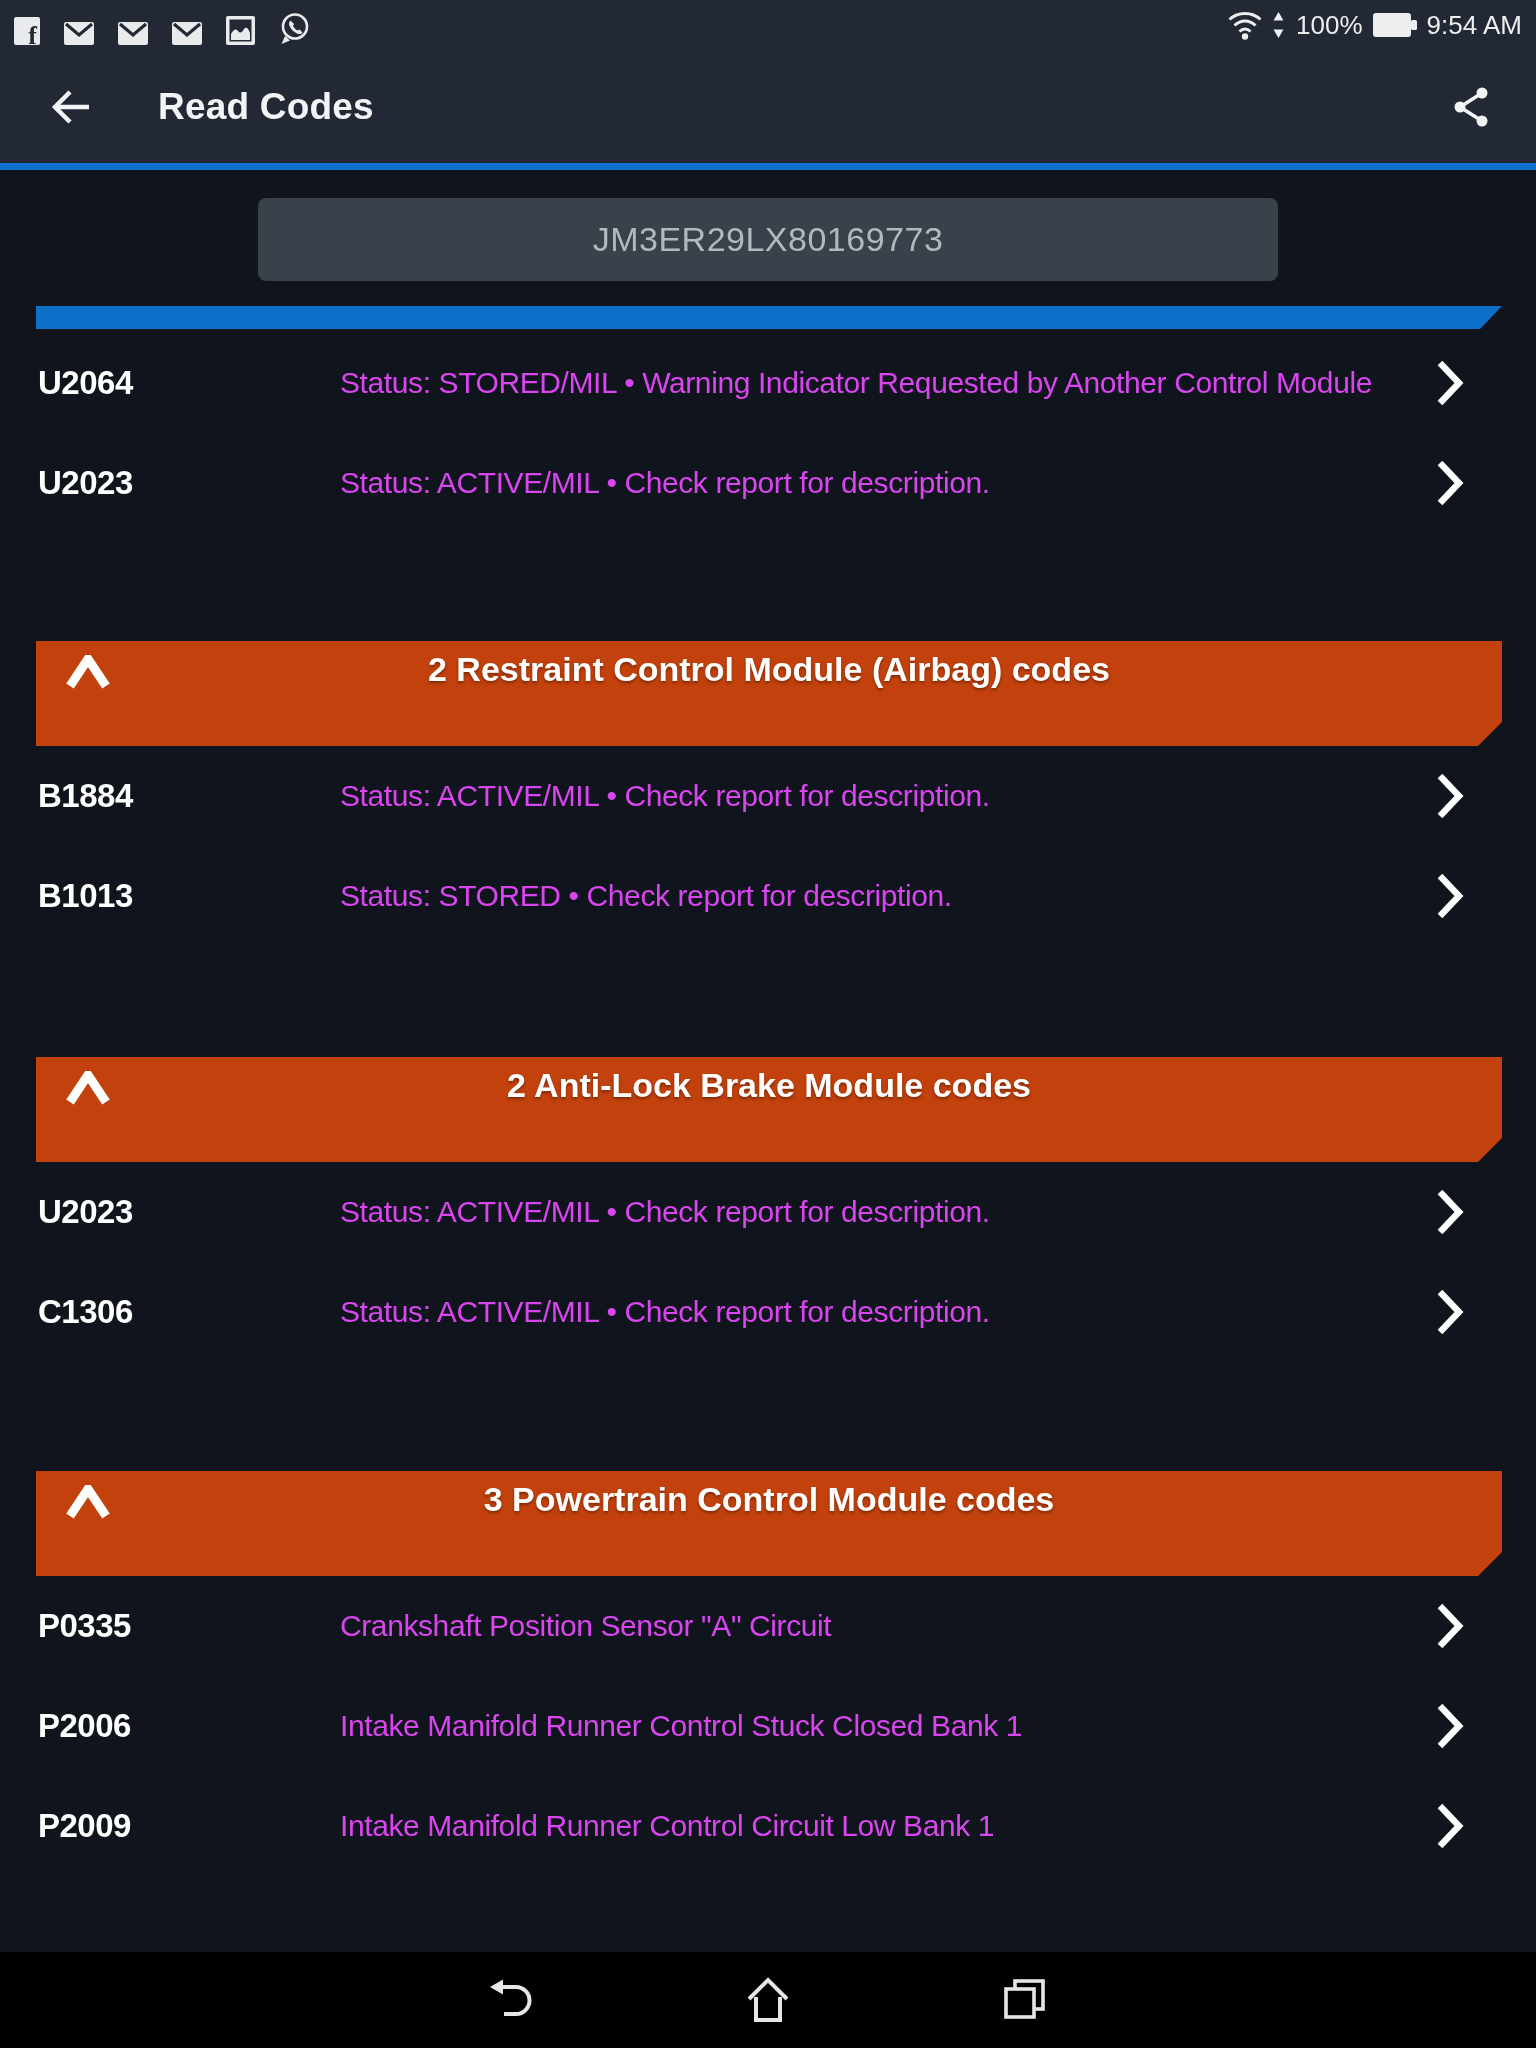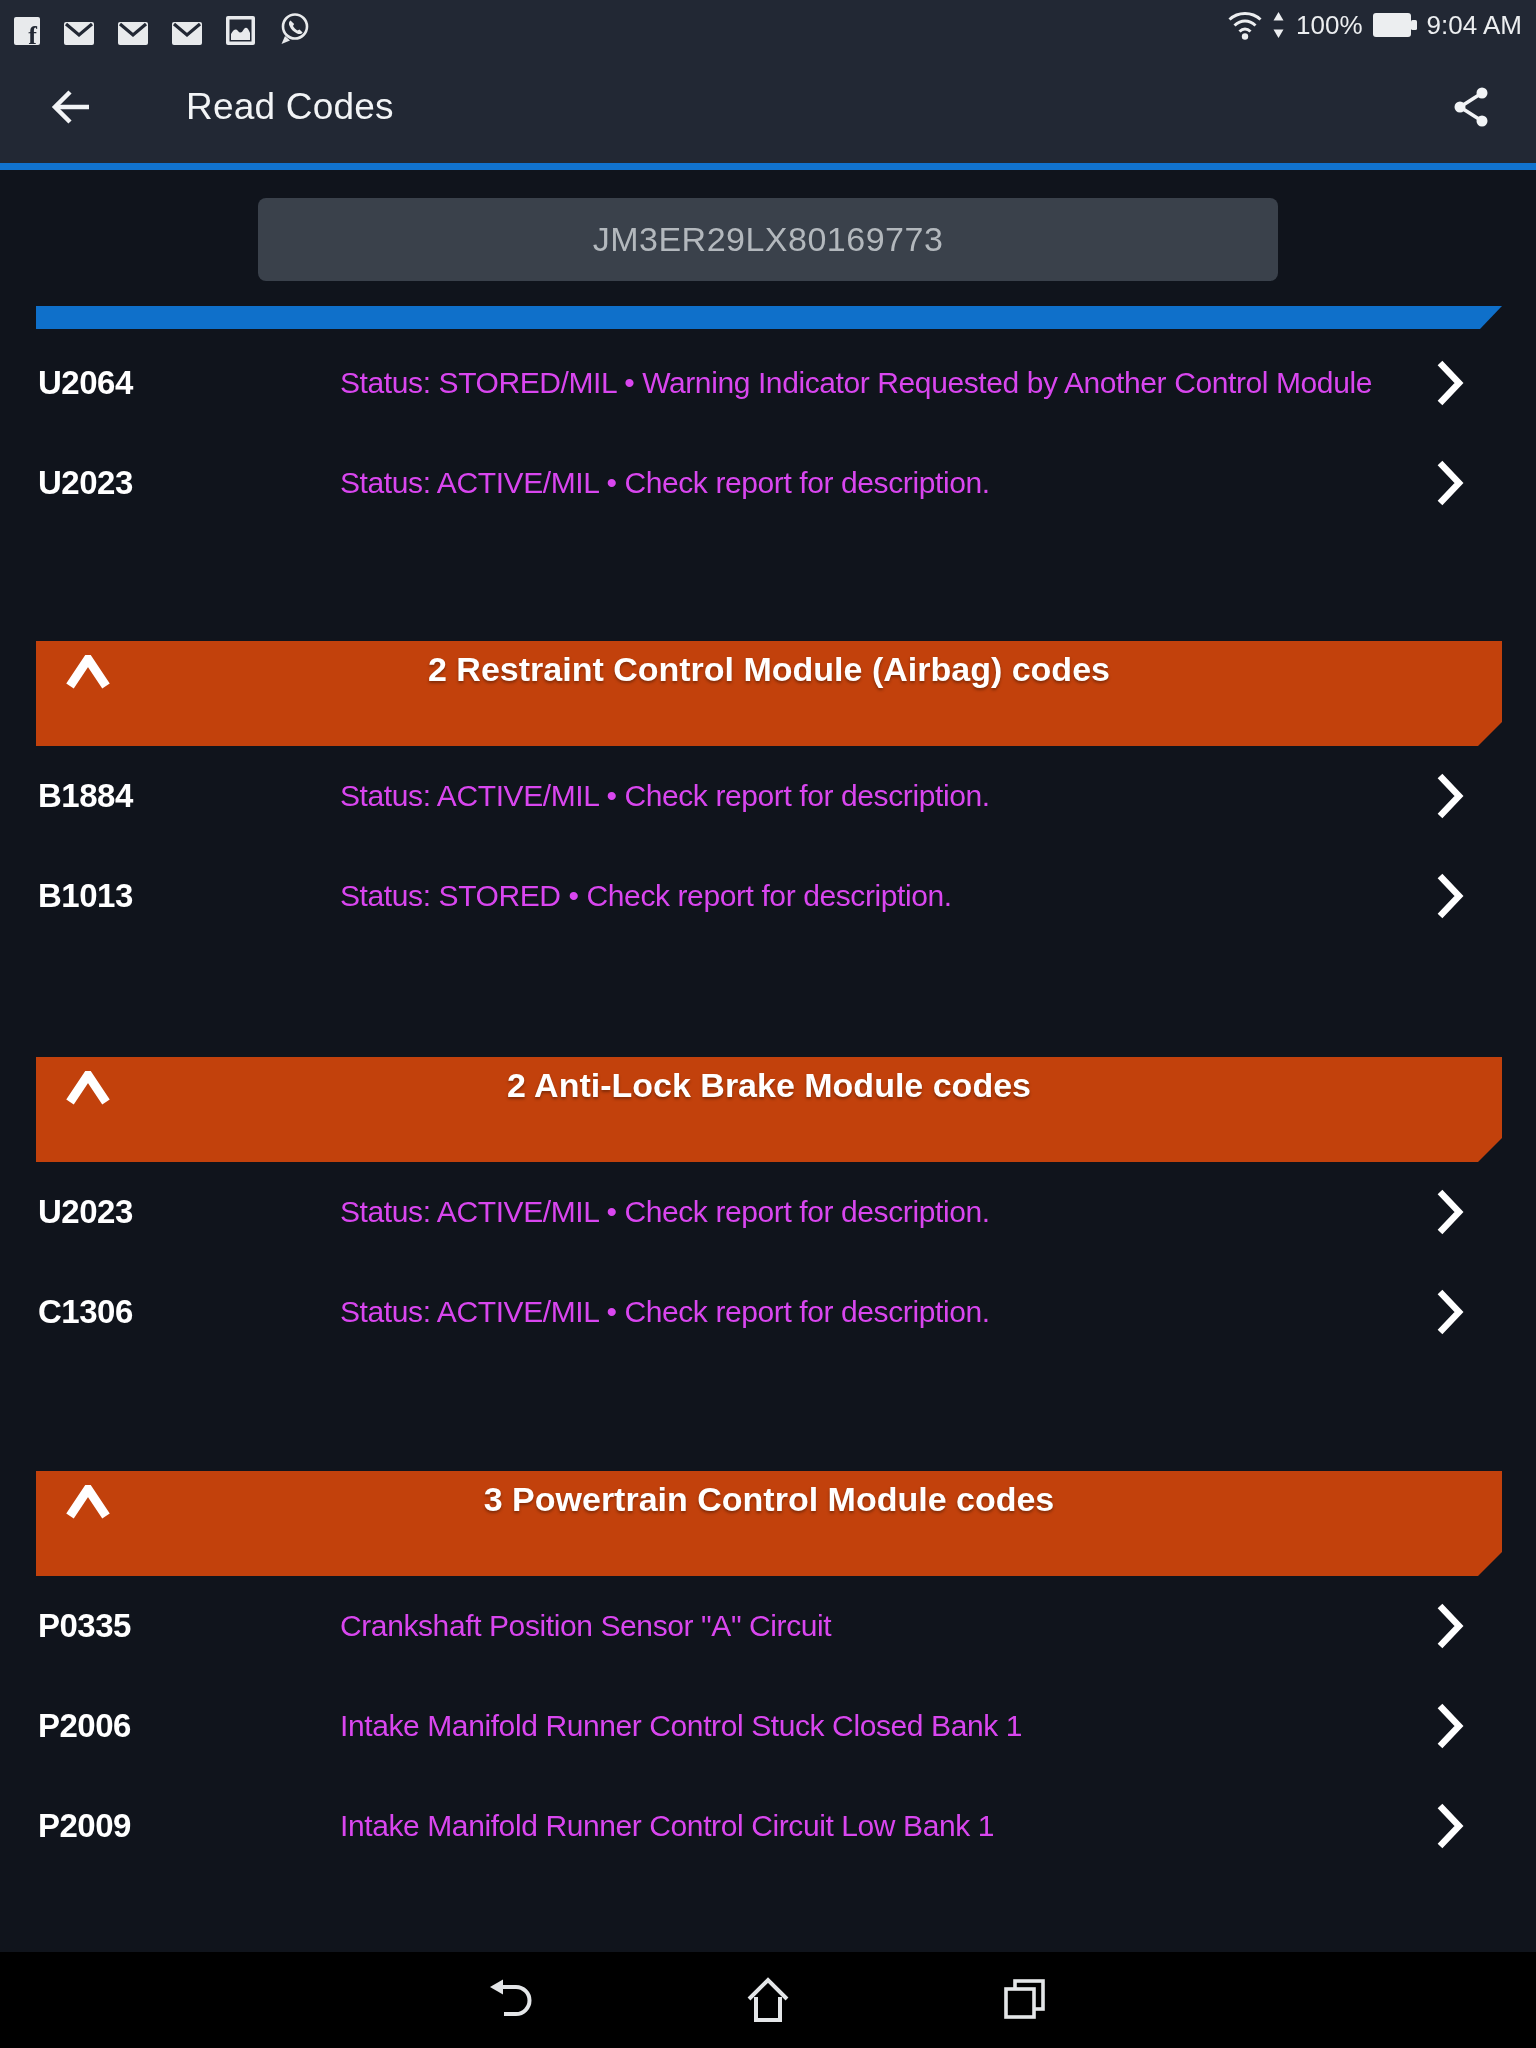--- a/index.html
+++ b/index.html
@@ -32,21 +32,21 @@
   .sb-right .pct { margin-left:2px; }
 
   
   .app-bar {
     height:120px; background:#222834;
     border-bottom:7px solid #1173cf;
     display:flex; align-items:center; box-sizing:border-box;
   }
   .back-btn { margin-left:50px; display:flex; cursor:pointer; }
   .app-title {
-    margin-left:94px; font-size:37px; font-weight:normal;
+    margin-left:66px; font-size:37px; font-weight:bold;
     color:#f2f4f6; letter-spacing:0.2px;
   }
   .share-btn { margin-left:auto; margin-right:46px; display:flex; cursor:pointer; }
 
   
   .content { display:flex; flex-direction:column; }
 
   .vin-pill {
     margin:28px auto 0; width:1020px; height:83px;
     background:#3a414b; border-radius:8px;
@@ -143,21 +143,21 @@
         </svg>
       <svg width="11" height="28" viewBox="0 0 11 28">
           <polygon points="5.5,1 10.5,9.5 0.5,9.5" fill="#eceef0"></polygon>
           <polygon points="0.5,18.5 10.5,18.5 5.5,27" fill="#eceef0"></polygon>
         </svg>
       <span class="pct">100%</span>
       <svg width="44" height="24" viewBox="0 0 44 24">
           <rect x="0" y="0" width="38" height="24" rx="3" fill="#eceef0"></rect>
           <rect x="38" y="7" width="6" height="10" rx="1.5" fill="#eceef0"></rect>
         </svg>
-      <span>9:04 AM</span>
+      <span>9:54 AM</span>
     </div>
   </div>
 
   <div class="app-bar">
     <div class="back-btn">
       <svg width="42" height="36" viewBox="0 0 42 36">
           <path d="M20 3 L5 18 L20 33" fill="none" stroke="#f2f4f6" stroke-width="4.5"></path>
           <line x1="5" y1="18" x2="39" y2="18" stroke="#f2f4f6" stroke-width="4.5"></line>
         </svg>
     </div>

